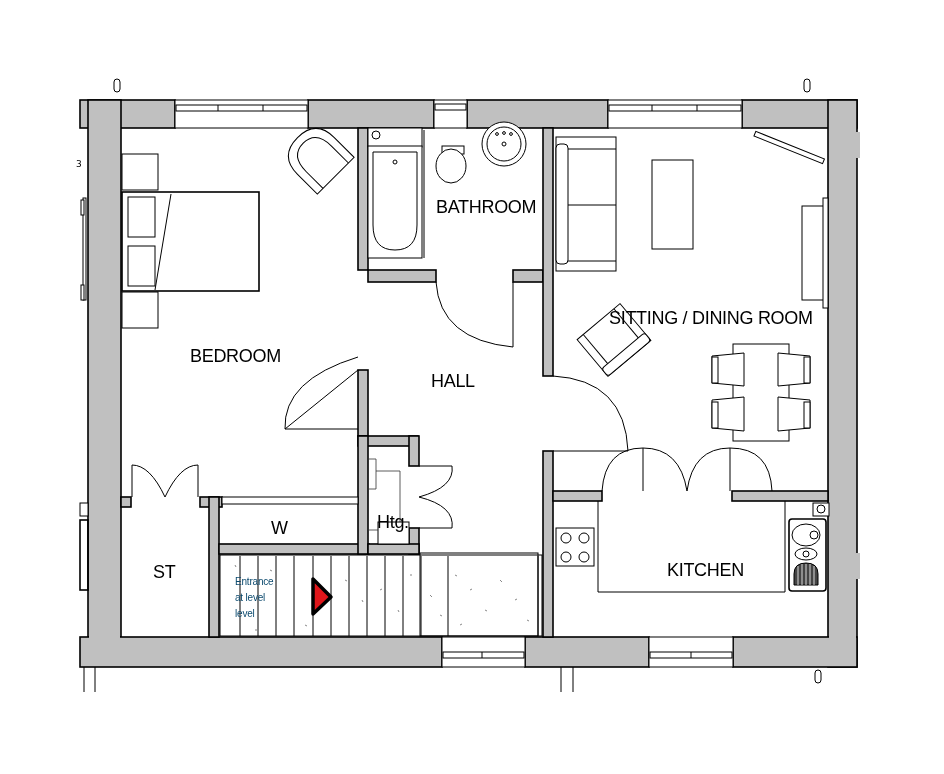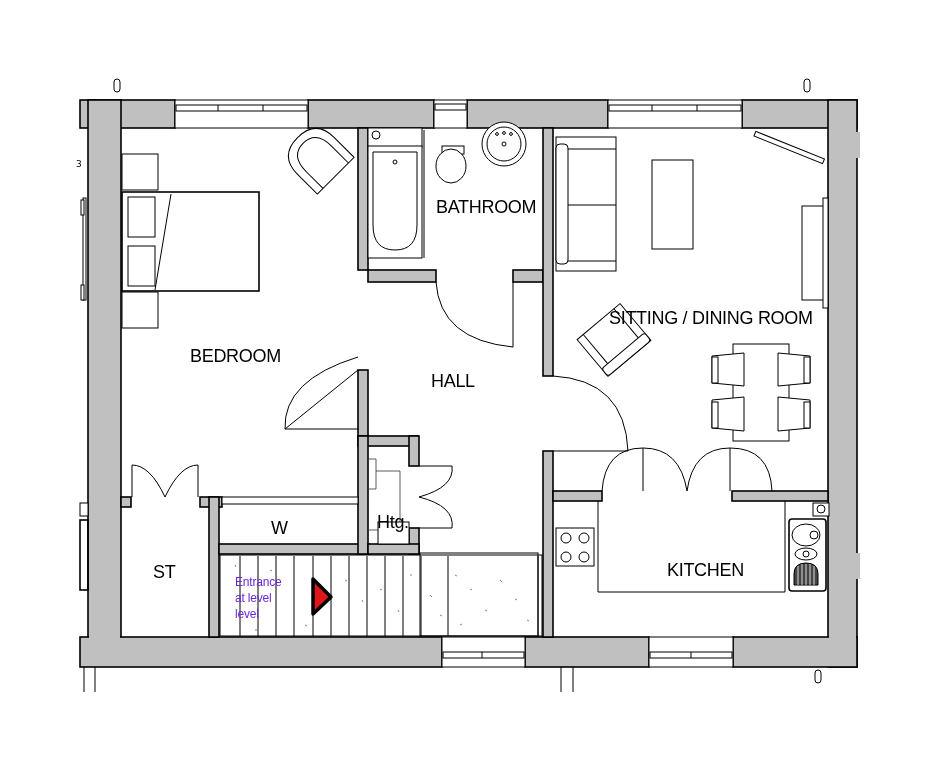--- a/index.html
+++ b/index.html
@@ -6,21 +6,21 @@
   body { width: 944px; height: 774px; overflow: hidden; position: relative; font-family: "Liberation Sans", sans-serif; }
   #plan { position: absolute; left: 0; top: 0; }
   .wall { fill: #c0c0c0; stroke: #000; stroke-width: 1.6; }
   .wall-nostroke { fill: #c0c0c0; stroke: none; }
   .ln { fill: none; stroke: #000; stroke-width: 1; }
   .ln2 { fill: none; stroke: #000; stroke-width: 1.6; }
   .thin { fill: none; stroke: #333; stroke-width: 0.8; }
   .fur { fill: #fff; stroke: #000; stroke-width: 1; }
   .win { fill: #fff; stroke: #000; stroke-width: 1; }
   .lbl { position: absolute; font-size: 18px; color: #000; white-space: nowrap; letter-spacing: -0.3px; }
-  .lbl-small { position: absolute; font-size: 12px; color: #6d28d9; line-height: 16px; letter-spacing: -0.2px; }
+  .lbl-small { position: absolute; font-size: 10px; color: #0c4a6e; line-height: 16px; letter-spacing: -0.2px; }
 </style>
 </head>
 <body>
 
 <svg id="plan" width="944" height="774" viewBox="0 0 944 774" xmlns="http://www.w3.org/2000/svg">
 
   <g>
 
     <rect class="wall" x="80" y="100" width="95" height="28"></rect>
     <rect class="wall" x="308" y="100" width="126" height="28"></rect>

